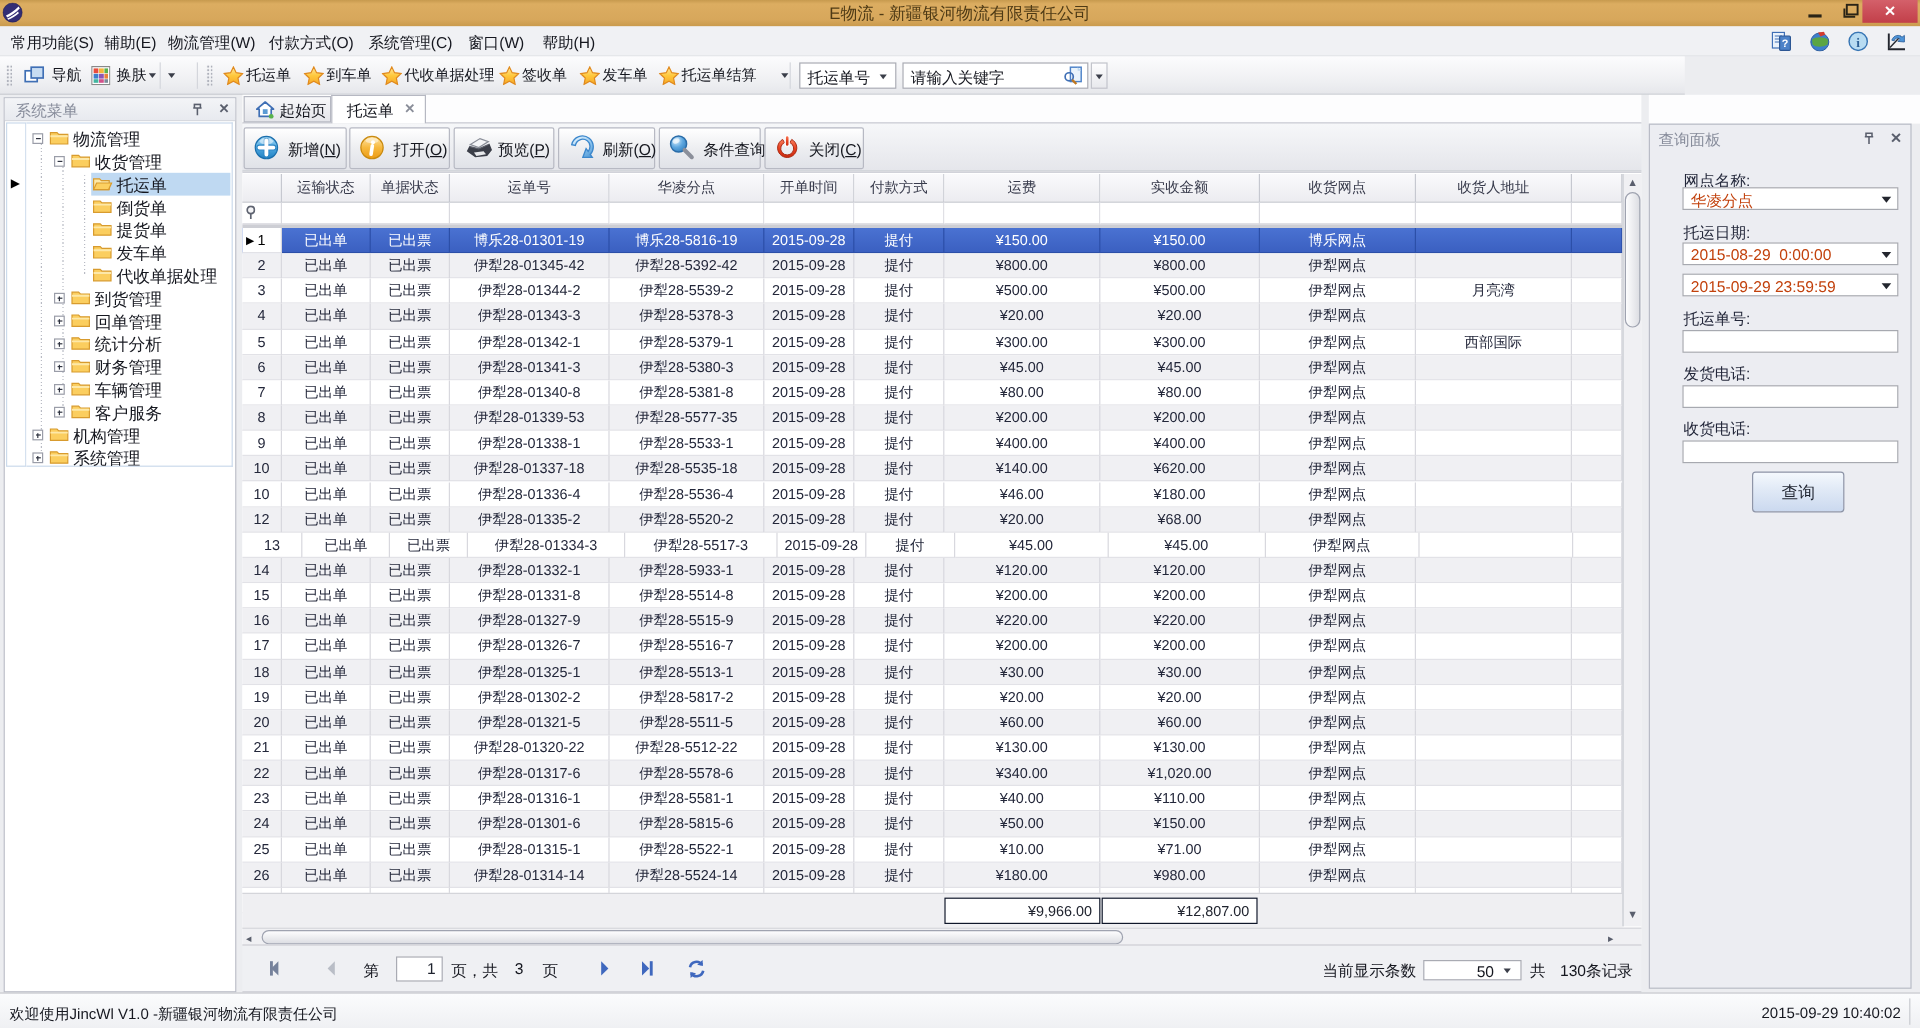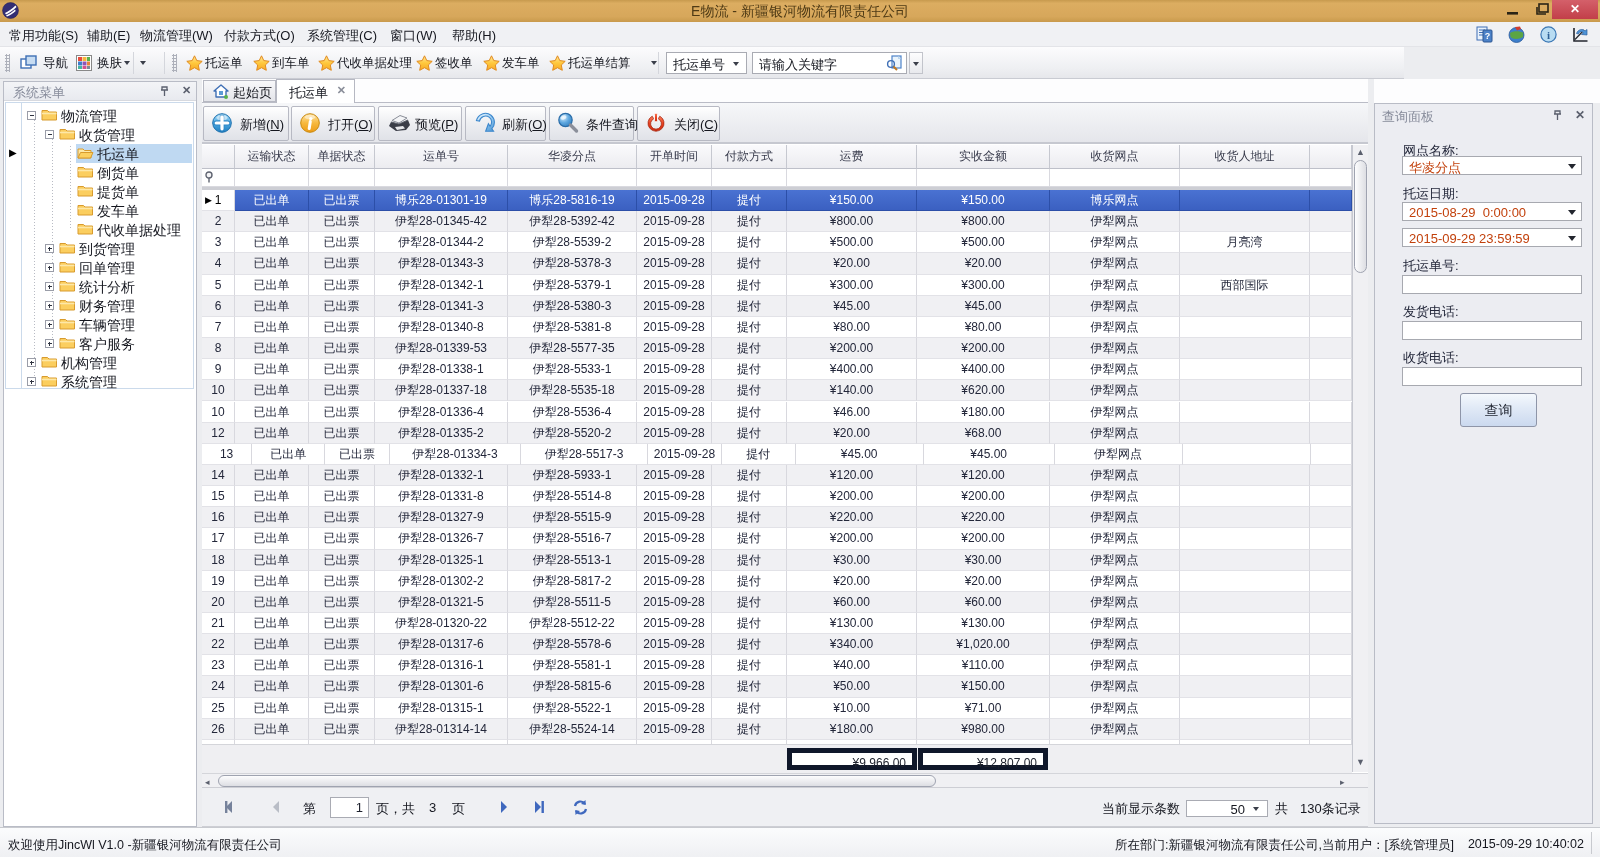--- a/index.html
+++ b/index.html
@@ -83,21 +83,21 @@
 .row.even { background:#F0F0F3; }
 .row.sel { background:linear-gradient(#4A72D2,#3A5FC0); }
 .row .c { height:21.15px; border-right:1px solid #D8D8DE; border-bottom:1px solid #E2E2E7;
   font-size:12px; color:#23273A; text-align:center; line-height:20px; overflow:hidden; white-space:nowrap; }
 .row.sel .c { color:#fff; border-right-color:#2C4FA8; border-bottom-color:#2C4FA8; }
 .row.sel .c.indcell { background:#fff; color:#000; border-right-color:#D8D8DE; border-bottom-color:#E2E2E7; position:relative; }
 .row .c.money { }
 .rowind { position:absolute; left:3px; font-size:9px; color:#000; }
 .row .indcell { position:relative; }
 #gsummary { position:absolute; left:0; top:600px; width:1150px; height:29px; background:#EFEFF2; border-top:1px solid #D4D5DA; }
-.sumbox { position:absolute; top:3px; height:22px; background:#fff; border:5px solid #0f172a; font-size:12px; color:#20242F;
+.sumbox { position:absolute; top:3px; height:22px; background:#fff; border:1px solid #0f172a; font-size:12px; color:#20242F;
   text-align:right; line-height:20px; padding-right:6px; }
 #vscroll { position:absolute; right:0; top:1px; width:16px; height:627px; background:#F0F0F3; border-left:1px solid #C6C8D0; }
 #vthumb { position:absolute; left:1px; top:15px; width:13px; height:113px; border:1px solid #9FA3B0; border-radius:7px;
   background:linear-gradient(to right,#FDFDFE,#DDDEE3); }
 #hscroll { position:absolute; left:0; top:629px; width:1166px; height:15px; background:#F0F0F3; border-top:1px solid #D4D5DA; }
 #hthumb { position:absolute; left:16px; top:1px; width:718px; height:12px; border:1px solid #9FA3B0; border-radius:6px;
   background:linear-gradient(#FDFDFE,#DDDEE3); }
 .scar { position:absolute; font-size:9px; color:#5A5F6D; }
 
 
@@ -1019,16 +1019,15 @@
   <div class="rfield" style="top:171px"></div>
   <div class="rlabel" style="top:199px">发货电话:</div>
   <div class="rfield" style="top:217px"></div>
   <div class="rlabel" style="top:245px">收货电话:</div>
   <div class="rfield" style="top:263px"></div>
   <div id="qbtn">查询</div>
 </div>
 
 <div id="statusbar">
   <span class="l">欢迎使用JincWl V1.0 -新疆银河物流有限责任公司</span>
-  <span class="r">所在部门:新疆银河物流有限责任公司,当前用户：[系统管理员]</span>
   <span class="time">2015-09-29 10:40:02</span>
   <span class="sep"></span>
 </div>
 
 </body></html>

